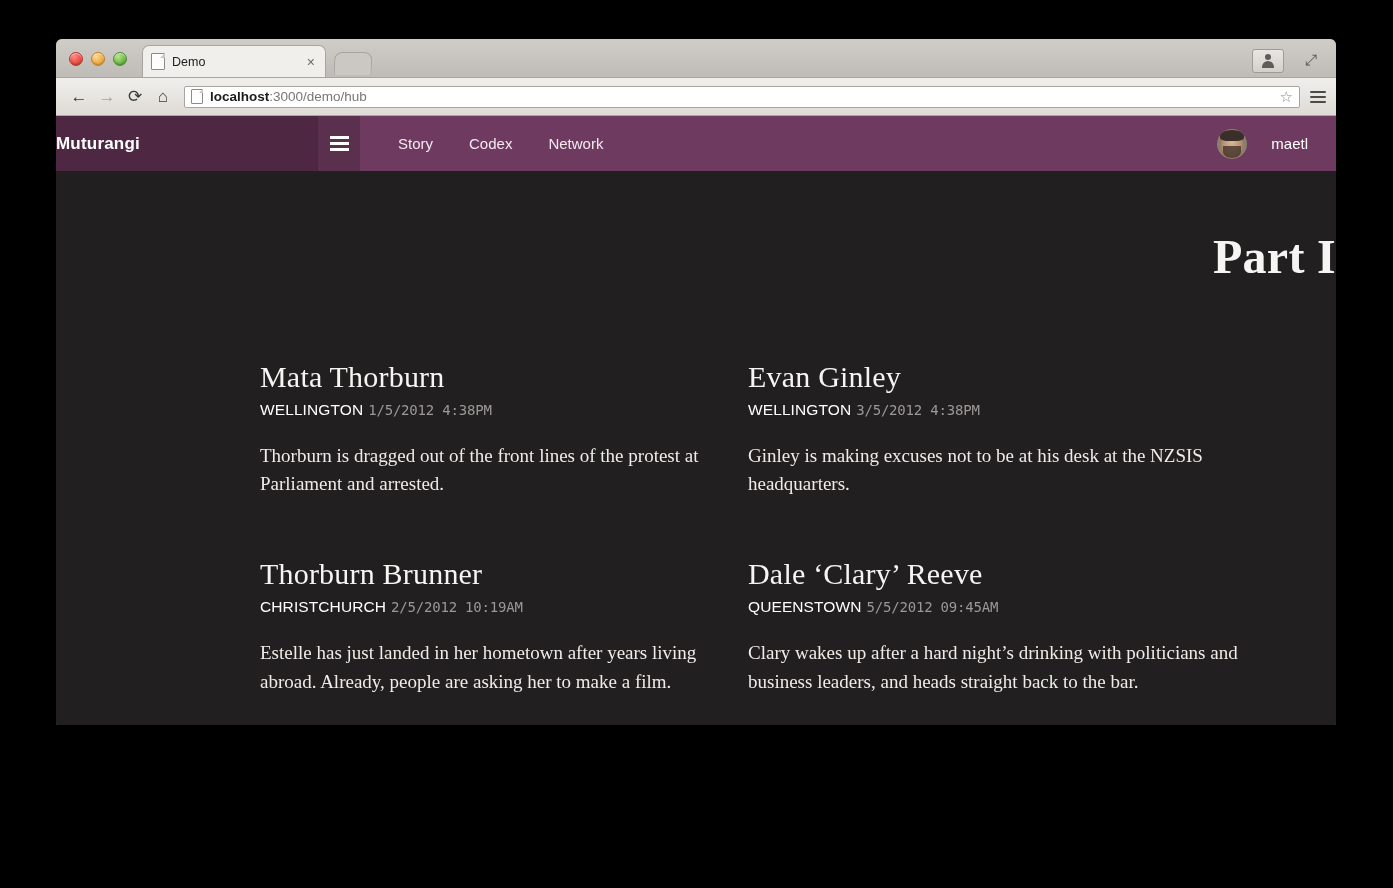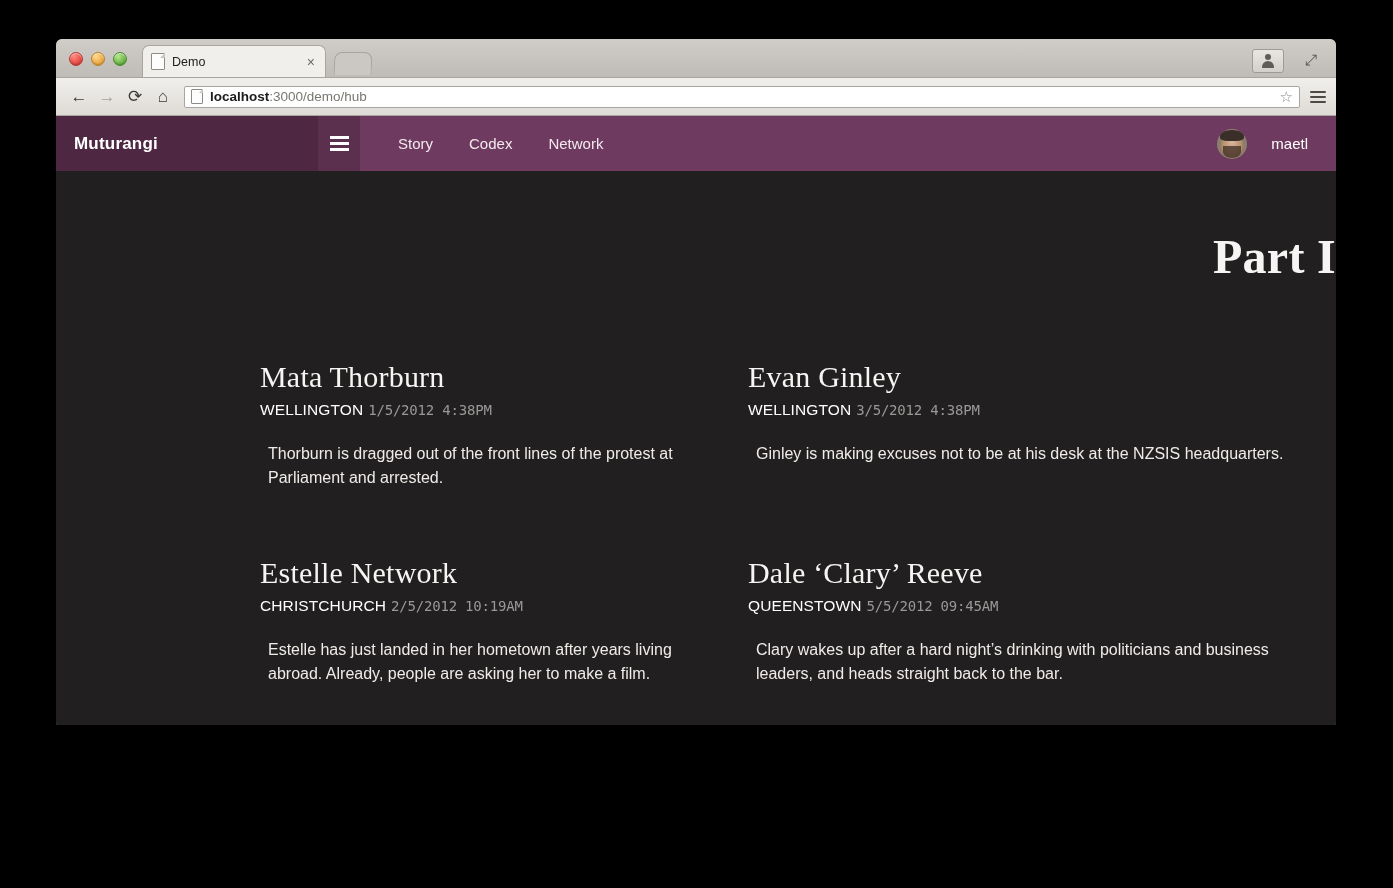--- a/index.html
+++ b/index.html
@@ -242,21 +242,20 @@
     height: 55px;
     display: flex;
     align-items: stretch;
     background: #6e3a5f;
   }
   .brand {
     width: 262px;
     background: #4e2742;
     display: flex;
     align-items: center;
-    padding-left: 18px;
     box-sizing: border-box;
   }
   .brand-name {
     color: #ffffff;
     font-size: 17px;
     font-weight: bold;
     letter-spacing: 0.2px;
   }
   .nav-toggle {
     width: 42px;
@@ -375,24 +374,24 @@
   }
   .meta-time {
     color: #9b9897;
     font-family: "DejaVu Sans Mono", monospace;
     font-size: 14px;
     margin-left: 5px;
     letter-spacing: -0.2px;
   }
   .card-body {
     color: #efebe8;
-    font-family: Liberation Sans, sans-serif;
-    font-size: 16px;
+    font-family: Liberation Serif, serif;
+    font-size: 19px;
     line-height: 1.52;
-    margin: 8px;
+    margin: 0;
   }
 </style>
 </head>
 <body>
 
 <div class="browser-window">
 
   <div class="tab-strip">
     <div class="traffic-lights">
       <div class="light red"></div>
@@ -482,21 +481,21 @@
 
         <div class="card">
           <h2 class="card-title">Evan Ginley</h2>
           <p class="card-meta">
             <span class="meta-place">WELLINGTON</span><span class="meta-time">3/5/2012  4:38PM</span>
           </p>
           <p class="card-body">Ginley is making excuses not to be at his desk at the NZSIS headquarters.</p>
         </div>
 
         <div class="card">
-          <h2 class="card-title">Estelle Network</h2>
+          <h2 class="card-title">Thorburn Brunner</h2>
           <p class="card-meta">
             <span class="meta-place">CHRISTCHURCH</span><span class="meta-time">2/5/2012  10:19AM</span>
           </p>
           <p class="card-body">Estelle has just landed in her hometown after years living abroad. Already, people are asking her to make a film.</p>
         </div>
 
         <div class="card">
           <h2 class="card-title">Dale ‘Clary’ Reeve</h2>
           <p class="card-meta">
             <span class="meta-place">QUEENSTOWN</span><span class="meta-time">5/5/2012  09:45AM</span>

